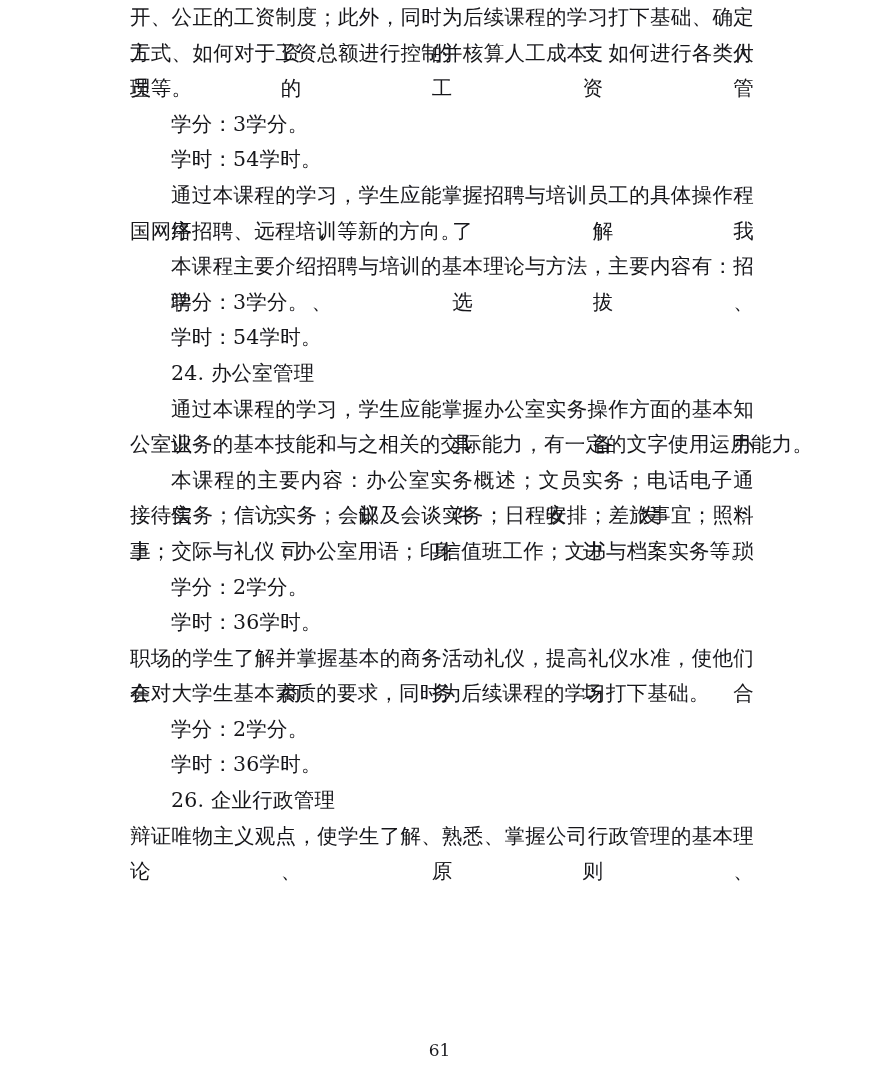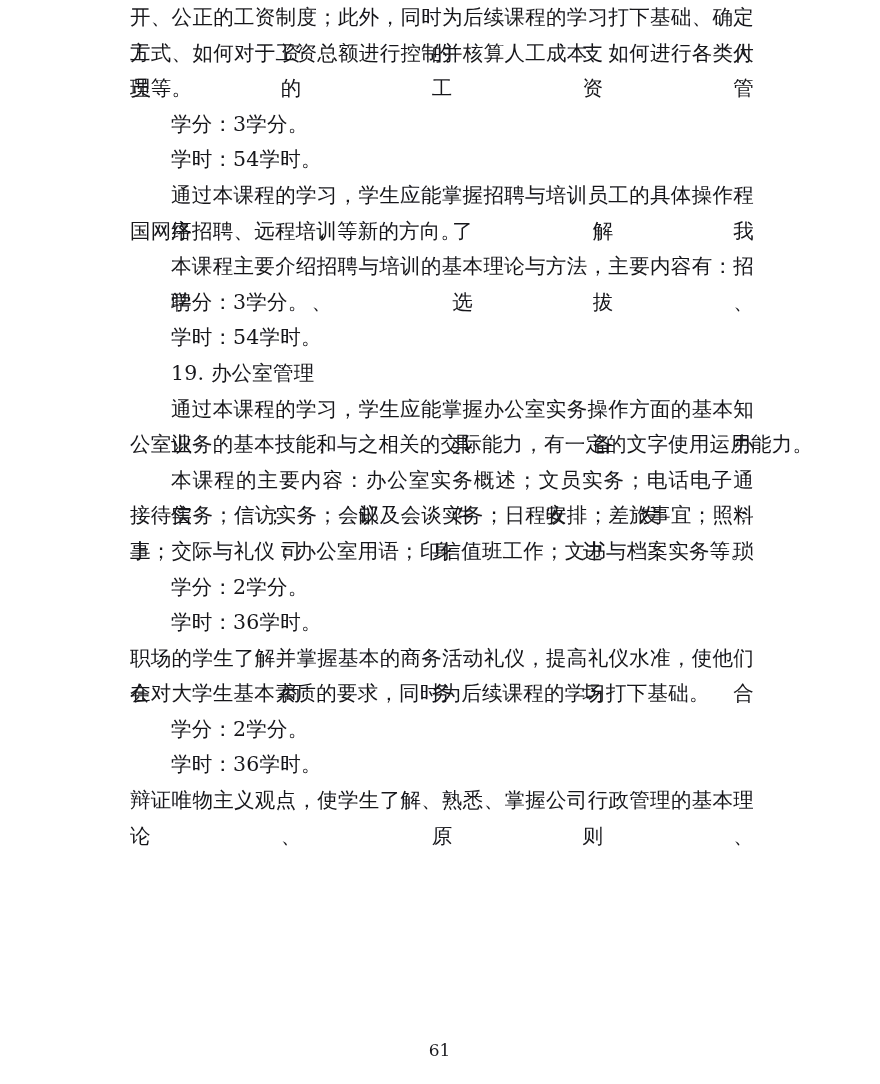--- a/index.html
+++ b/index.html
@@ -80,30 +80,31 @@
       <div class="doc-line justify">开、公正的工资制度；此外，同时为后续课程的学习打下基础、确定工资的支付</div>
       <div class="doc-line justify">方式、如何对于工资总额进行控制并核算人工成本、如何进行各类人员的工资管</div>
       <div class="doc-line short">理等。</div>
       <div class="doc-line short indent">学分：3学分。</div>
       <div class="doc-line short indent">学时：54学时。</div>
       <div class="doc-line justify indent">通过本课程的学习，学生应能掌握招聘与培训员工的具体操作程序，了解我</div>
       <div class="doc-line short">国网络招聘、远程培训等新的方向。</div>
       <div class="doc-line justify indent">本课程主要介绍招聘与培训的基本理论与方法，主要内容有：招聘、选拔、</div>
       <div class="doc-line short indent">学分：3学分。</div>
       <div class="doc-line short indent">学时：54学时。</div>
-      <div class="doc-line short indent">19. 办公室管理</div>
+      <div class="doc-line short indent">24. 办公室管理</div>
       <div class="doc-line justify indent">通过本课程的学习，学生应能掌握办公室实务操作方面的基本知识，具备办</div>
       <div class="doc-line short">公室业务的基本技能和与之相关的交际能力，有一定的文字使用运用能力。</div>
       <div class="doc-line justify indent">本课程的主要内容：办公室实务概述；文员实务；电话电子通信；邮件收发；</div>
       <div class="doc-line justify">接待实务；信访实务；会议及会谈实务；日程安排；差旅事宜；照料上司身边琐</div>
       <div class="doc-line short">事；交际与礼仪；办公室用语；印信值班工作；文书与档案实务等。</div>
       <div class="doc-line short indent">学分：2学分。</div>
       <div class="doc-line short indent">学时：36学时。</div>
       <div class="doc-line justify">职场的学生了解并掌握基本的商务活动礼仪，提高礼仪水准，使他们在商务场合</div>
       <div class="doc-line short">会对大学生基本素质的要求，同时为后续课程的学习打下基础。</div>
       <div class="doc-line short indent">学分：2学分。</div>
       <div class="doc-line short indent">学时：36学时。</div>
+      <div class="doc-line short indent">26. 企业行政管理</div>
       <div class="doc-line justify">辩证唯物主义观点，使学生了解、熟悉、掌握公司行政管理的基本理论、原则、</div>
     </div>
 
   <div class="page-number">61</div>
 
 </div>
 
 </body></html>

